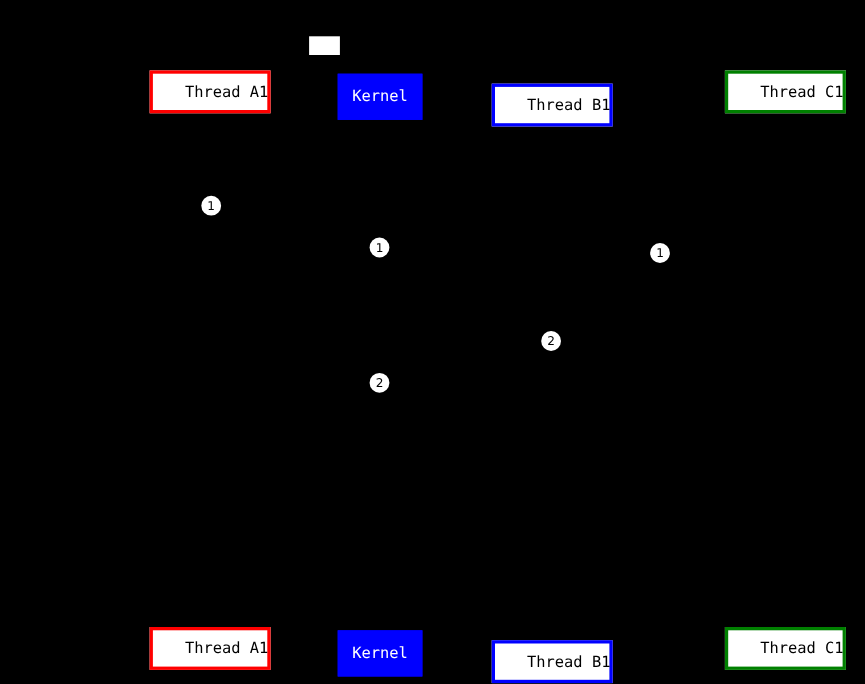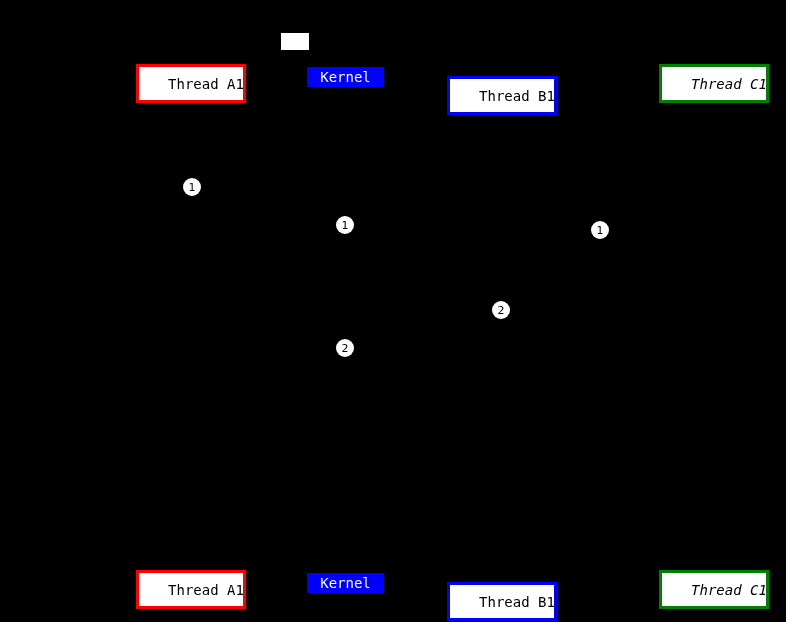--- a/index.html
+++ b/index.html
@@ -32,28 +32,28 @@
   .thread-box {
     width: 110px;
     height: 39px;
     background: #ffffff;
     border: 3px solid #000000;
     color: #000000;
     padding-left: 30px;
   }
   .kernel-box {
     width: 77px;
-    height: 20px;
+    height: 42px;
     background: #0000ff;
     border: 2px solid #0000ff;
     color: #ffffff;
   }
   .border-red   { border-color: #ff0000; }
   .border-blue  { border-color: #0000ff; margin-top: 12px; }
-  .border-green { border-color: #008000; font-style: italic; }
+  .border-green { border-color: #008000; }
 
   
   .pos-a1-top     { left: 136px; top: 64px; }
   .pos-kernel-top { left: 307px; top: 67px; }
   .pos-b1-top     { left: 447px; top: 64px; }
   .pos-c1-top     { left: 659px; top: 64px; }
 
   
   .pos-a1-bot     { left: 136px; top: 570px; }
   .pos-kernel-bot { left: 307px; top: 573px; }

